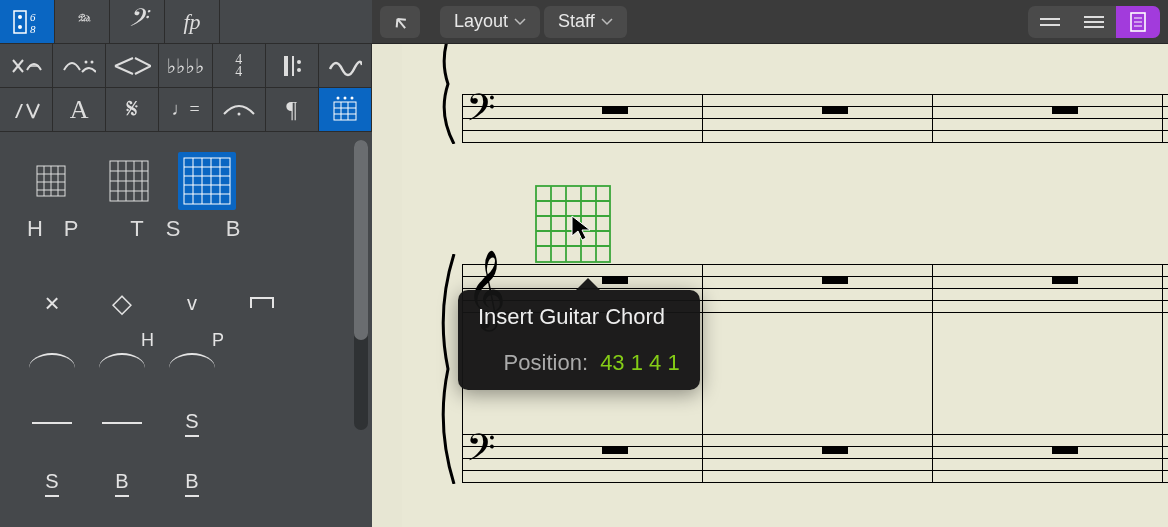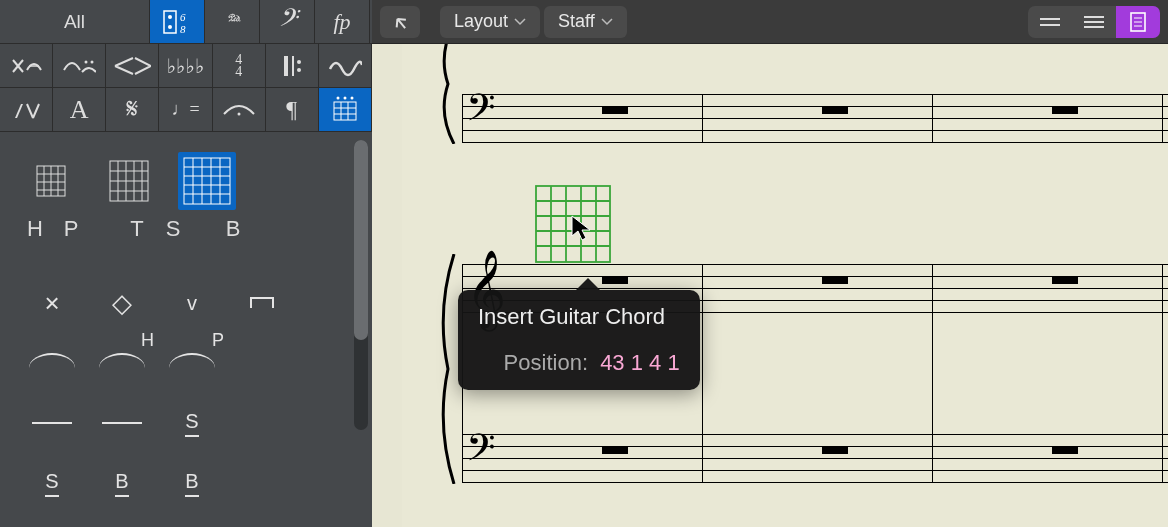--- a/index.html
+++ b/index.html
@@ -79,29 +79,28 @@
   .chord-drag { position:absolute; width:78px; height:80px; }
   .chord-drag svg { width:78px; height:80px; }
   .cursor-arrow { position:absolute; }
 
   .tooltip { position:absolute; background:rgba(20,20,20,0.96); border-radius:10px;
              padding:14px 20px; color:#eee; font-size:22px; box-shadow:0 4px 20px rgba(0,0,0,0.4); }
   .tooltip .tip-arrow { position:absolute; top:-12px; left:118px; width:0; height:0;
                         border-left:12px solid transparent; border-right:12px solid transparent;
                         border-bottom:12px solid rgba(20,20,20,0.96);}
   .tooltip .lbl { color:#aaa; display:inline-block; width:110px; text-align:right; margin-right:6px;}
-  .tooltip .val { color:#f9a8d4; }
+  .tooltip .val { color:#84cc16; }
 </style>
 </head>
 <body>
 
 <div class="left-panel">
 
   <div class="top-tabs">
-    <div class="tab-all">All</div>
     <div class="tab-cell sel">
       <svg width="30" height="30" viewBox="0 0 30 30">
         <rect x="2" y="4" width="12" height="22" fill="none" stroke="#fff" stroke-width="1.5"></rect>
         <circle cx="8" cy="10" r="2" fill="#fff"></circle>
           <circle cx="8" cy="20" r="2" fill="#fff"></circle>
         <text x="18" y="14" font-size="11" fill="#fff">6</text>
         <text x="18" y="26" font-size="11" fill="#fff">8</text>
       </svg>
     </div>
     <div class="tab-cell">

